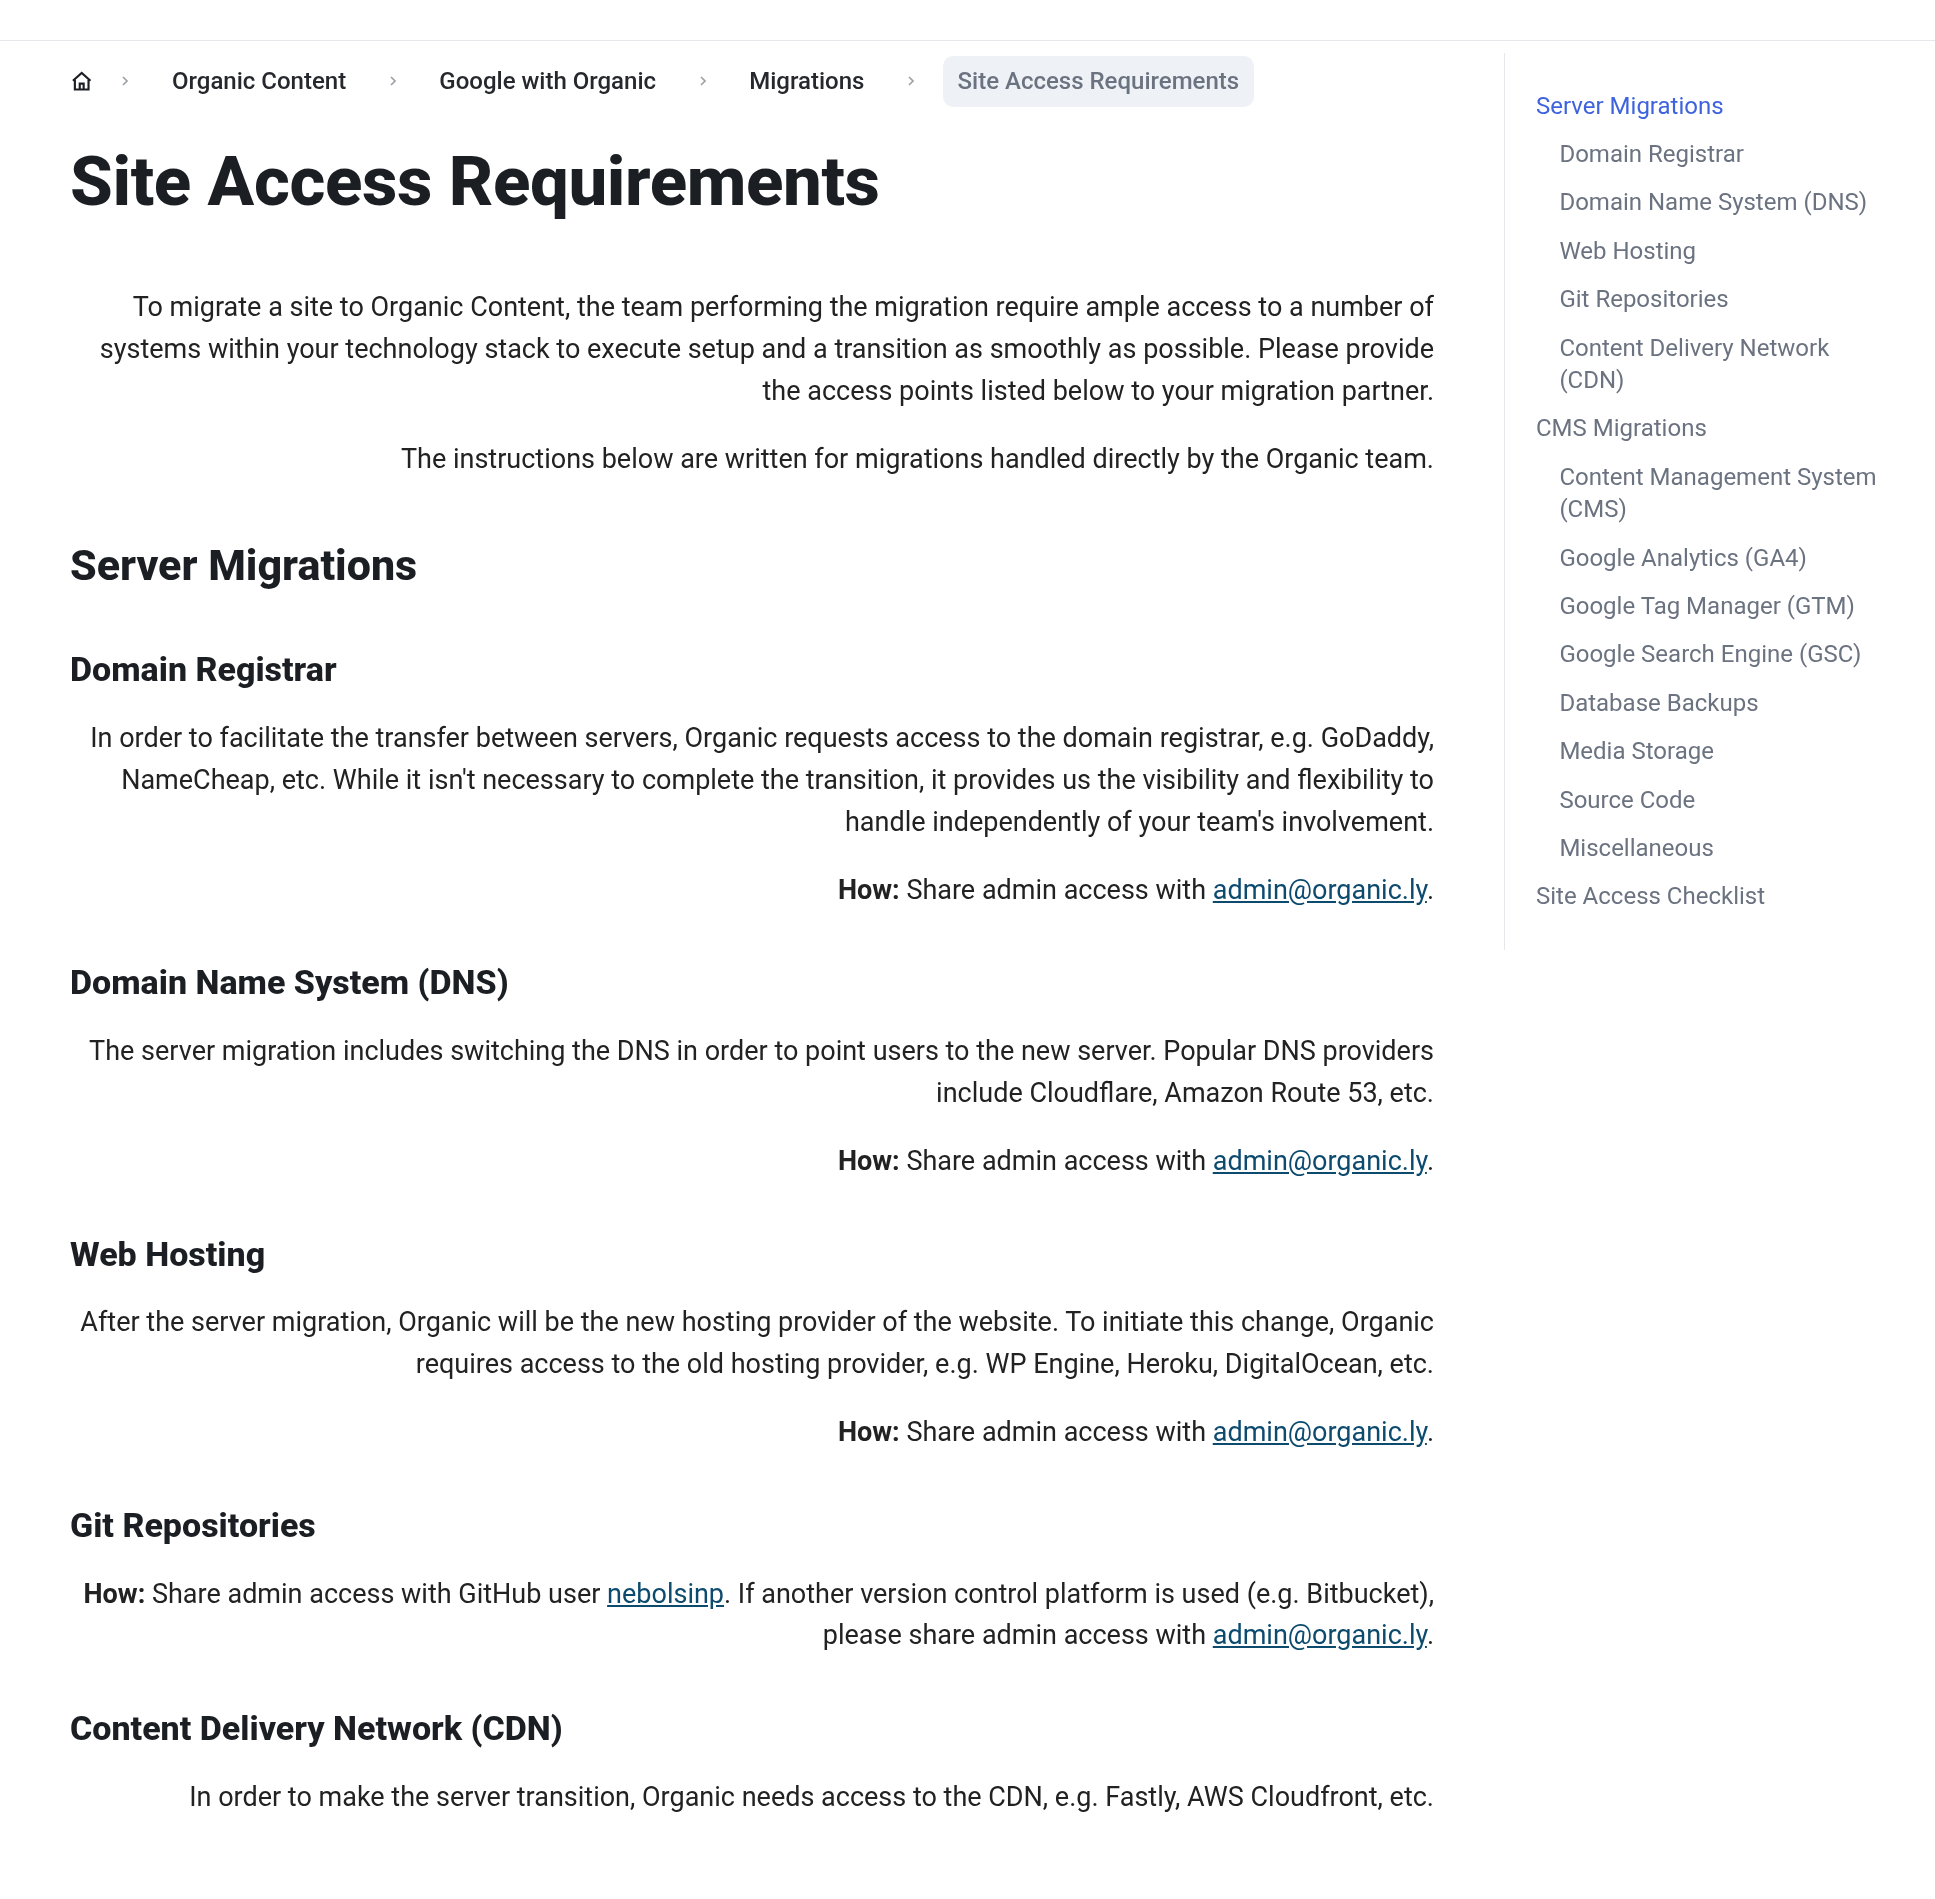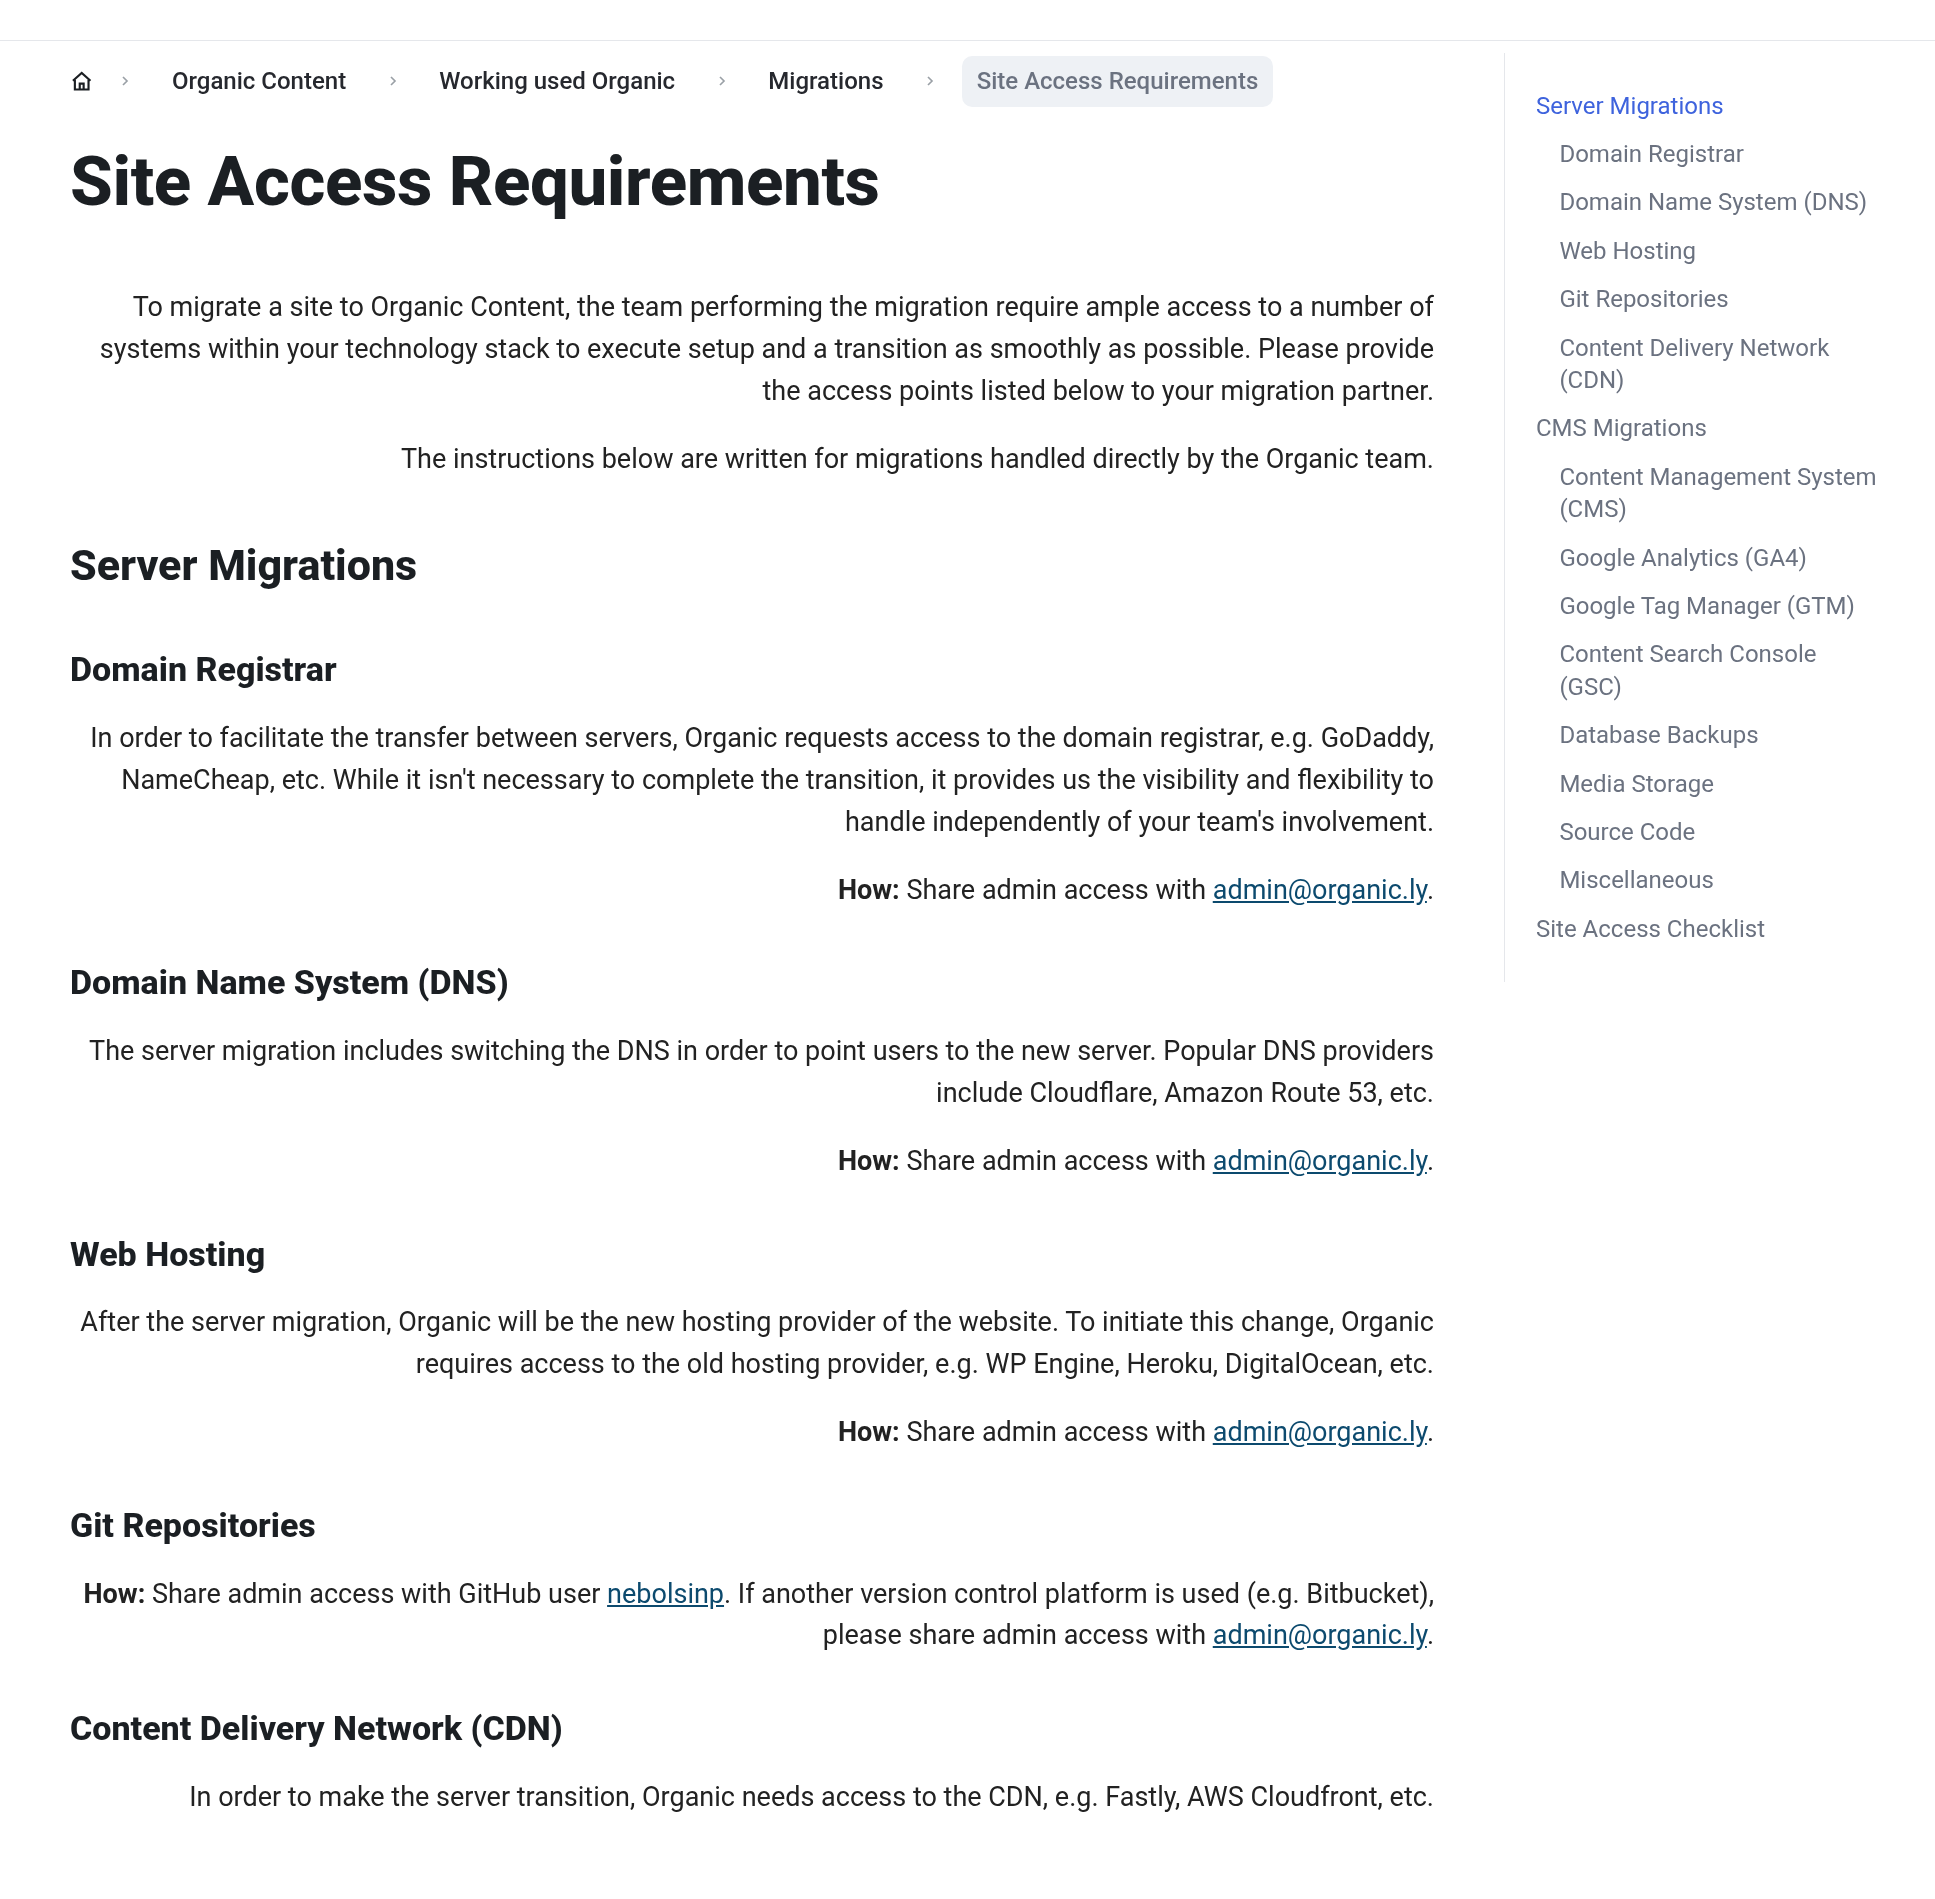--- a/index.html
+++ b/index.html
@@ -124,21 +124,21 @@
         <svg width="16" height="16" viewBox="0 0 24 24" fill="none" stroke="#9aa0a6" stroke-width="2.5">
             <path d="M9 6l6 6-6 6"></path>
           </svg>
       </span>
       <span class="crumb">Organic Content</span>
       <span class="sep">
         <svg width="16" height="16" viewBox="0 0 24 24" fill="none" stroke="#9aa0a6" stroke-width="2.5">
             <path d="M9 6l6 6-6 6"></path>
           </svg>
       </span>
-      <span class="crumb">Working used Organic</span>
+      <span class="crumb">Google with Organic</span>
       <span class="sep">
         <svg width="16" height="16" viewBox="0 0 24 24" fill="none" stroke="#9aa0a6" stroke-width="2.5">
             <path d="M9 6l6 6-6 6"></path>
           </svg>
       </span>
       <span class="crumb">Migrations</span>
       <span class="sep">
         <svg width="16" height="16" viewBox="0 0 24 24" fill="none" stroke="#9aa0a6" stroke-width="2.5">
             <path d="M9 6l6 6-6 6"></path>
           </svg>
@@ -189,21 +189,21 @@
   <a class="toc-item active">Server Migrations</a>
       <a class="toc-item level-1">Domain Registrar</a>
       <a class="toc-item level-1">Domain Name System (DNS)</a>
       <a class="toc-item level-1">Web Hosting</a>
       <a class="toc-item level-1">Git Repositories</a>
       <a class="toc-item level-1">Content Delivery Network (CDN)</a>
       <a class="toc-item">CMS Migrations</a>
       <a class="toc-item level-1">Content Management System (CMS)</a>
       <a class="toc-item level-1">Google Analytics (GA4)</a>
       <a class="toc-item level-1">Google Tag Manager (GTM)</a>
-      <a class="toc-item level-1">Content Search Console (GSC)</a>
+      <a class="toc-item level-1">Google Search Engine (GSC)</a>
       <a class="toc-item level-1">Database Backups</a>
       <a class="toc-item level-1">Media Storage</a>
       <a class="toc-item level-1">Source Code</a>
       <a class="toc-item level-1">Miscellaneous</a>
       <a class="toc-item">Site Access Checklist</a>
     </aside>
 
 </div>
 
 

